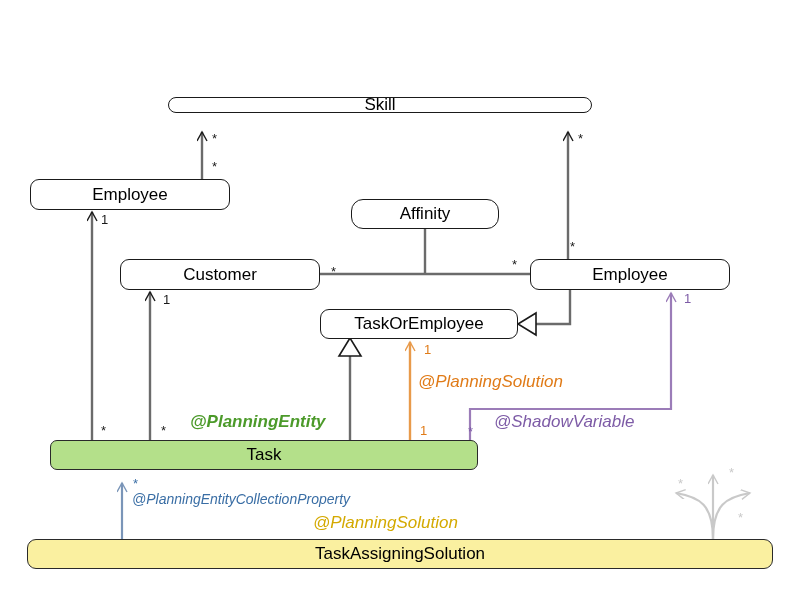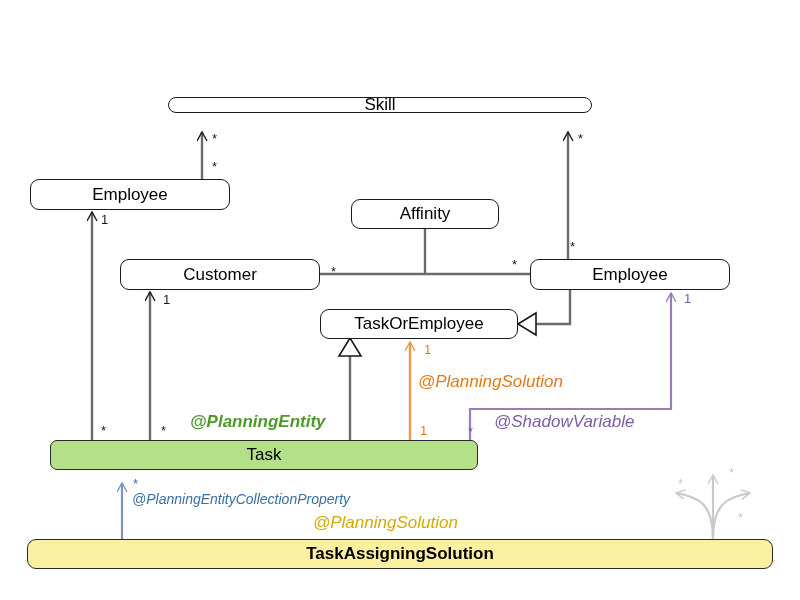--- a/index.html
+++ b/index.html
@@ -165,41 +165,41 @@
   </svg>
 
   <div class="uml-class" style="left:168px; top:97px; width:424px; height:16px;">
     <span>Skill</span>
   </div>
 
   <div class="uml-class" style="left:30px; top:179px; width:200px; height:31px;">
     <span>Employee</span>
   </div>
 
-  <div class="uml-class" style="left:351px; top:199px; width:148px; height:30px;">
+  <div class="uml-class" style="left:351px; top:199px; width:148px; height:30px;border-radius:12px;">
     <span>Affinity</span>
   </div>
 
   <div class="uml-class" style="left:120px; top:259px; width:200px; height:31px;justify-content:center;">
     <span>Customer</span>
   </div>
 
   <div class="uml-class" style="left:530px; top:259px; width:200px; height:31px;">
     <span>Employee</span>
   </div>
 
   <div class="uml-class" style="left:320px; top:309px; width:198px; height:30px;">
     <span>TaskOrEmployee</span>
   </div>
 
   <div class="uml-class entity-green" style="left:50px; top:440px; width:428px; height:30px;border-radius:7px;">
     <span>Task</span>
   </div>
 
-  <div class="uml-class solution-yellow" style="left:27px; top:539px; width:746px; height:30px;font-weight:bold;">
+  <div class="uml-class solution-yellow" style="left:27px; top:539px; width:746px; height:30px;">
     <span>TaskAssigningSolution</span>
   </div>
 
   <div class="annot green" style="left:190px; top:413px; font-size:17px;font-weight:bold;">@PlanningEntity</div>
 
   <div class="annot orange" style="left:418px; top:373px; font-size:17px;">@PlanningSolution</div>
 
   <div class="annot purple" style="left:494px; top:413px; font-size:17px;">@ShadowVariable</div>
 
   <div class="annot blue" style="left:132px; top:492px; font-size:14px;">@PlanningEntityCollectionProperty</div>

